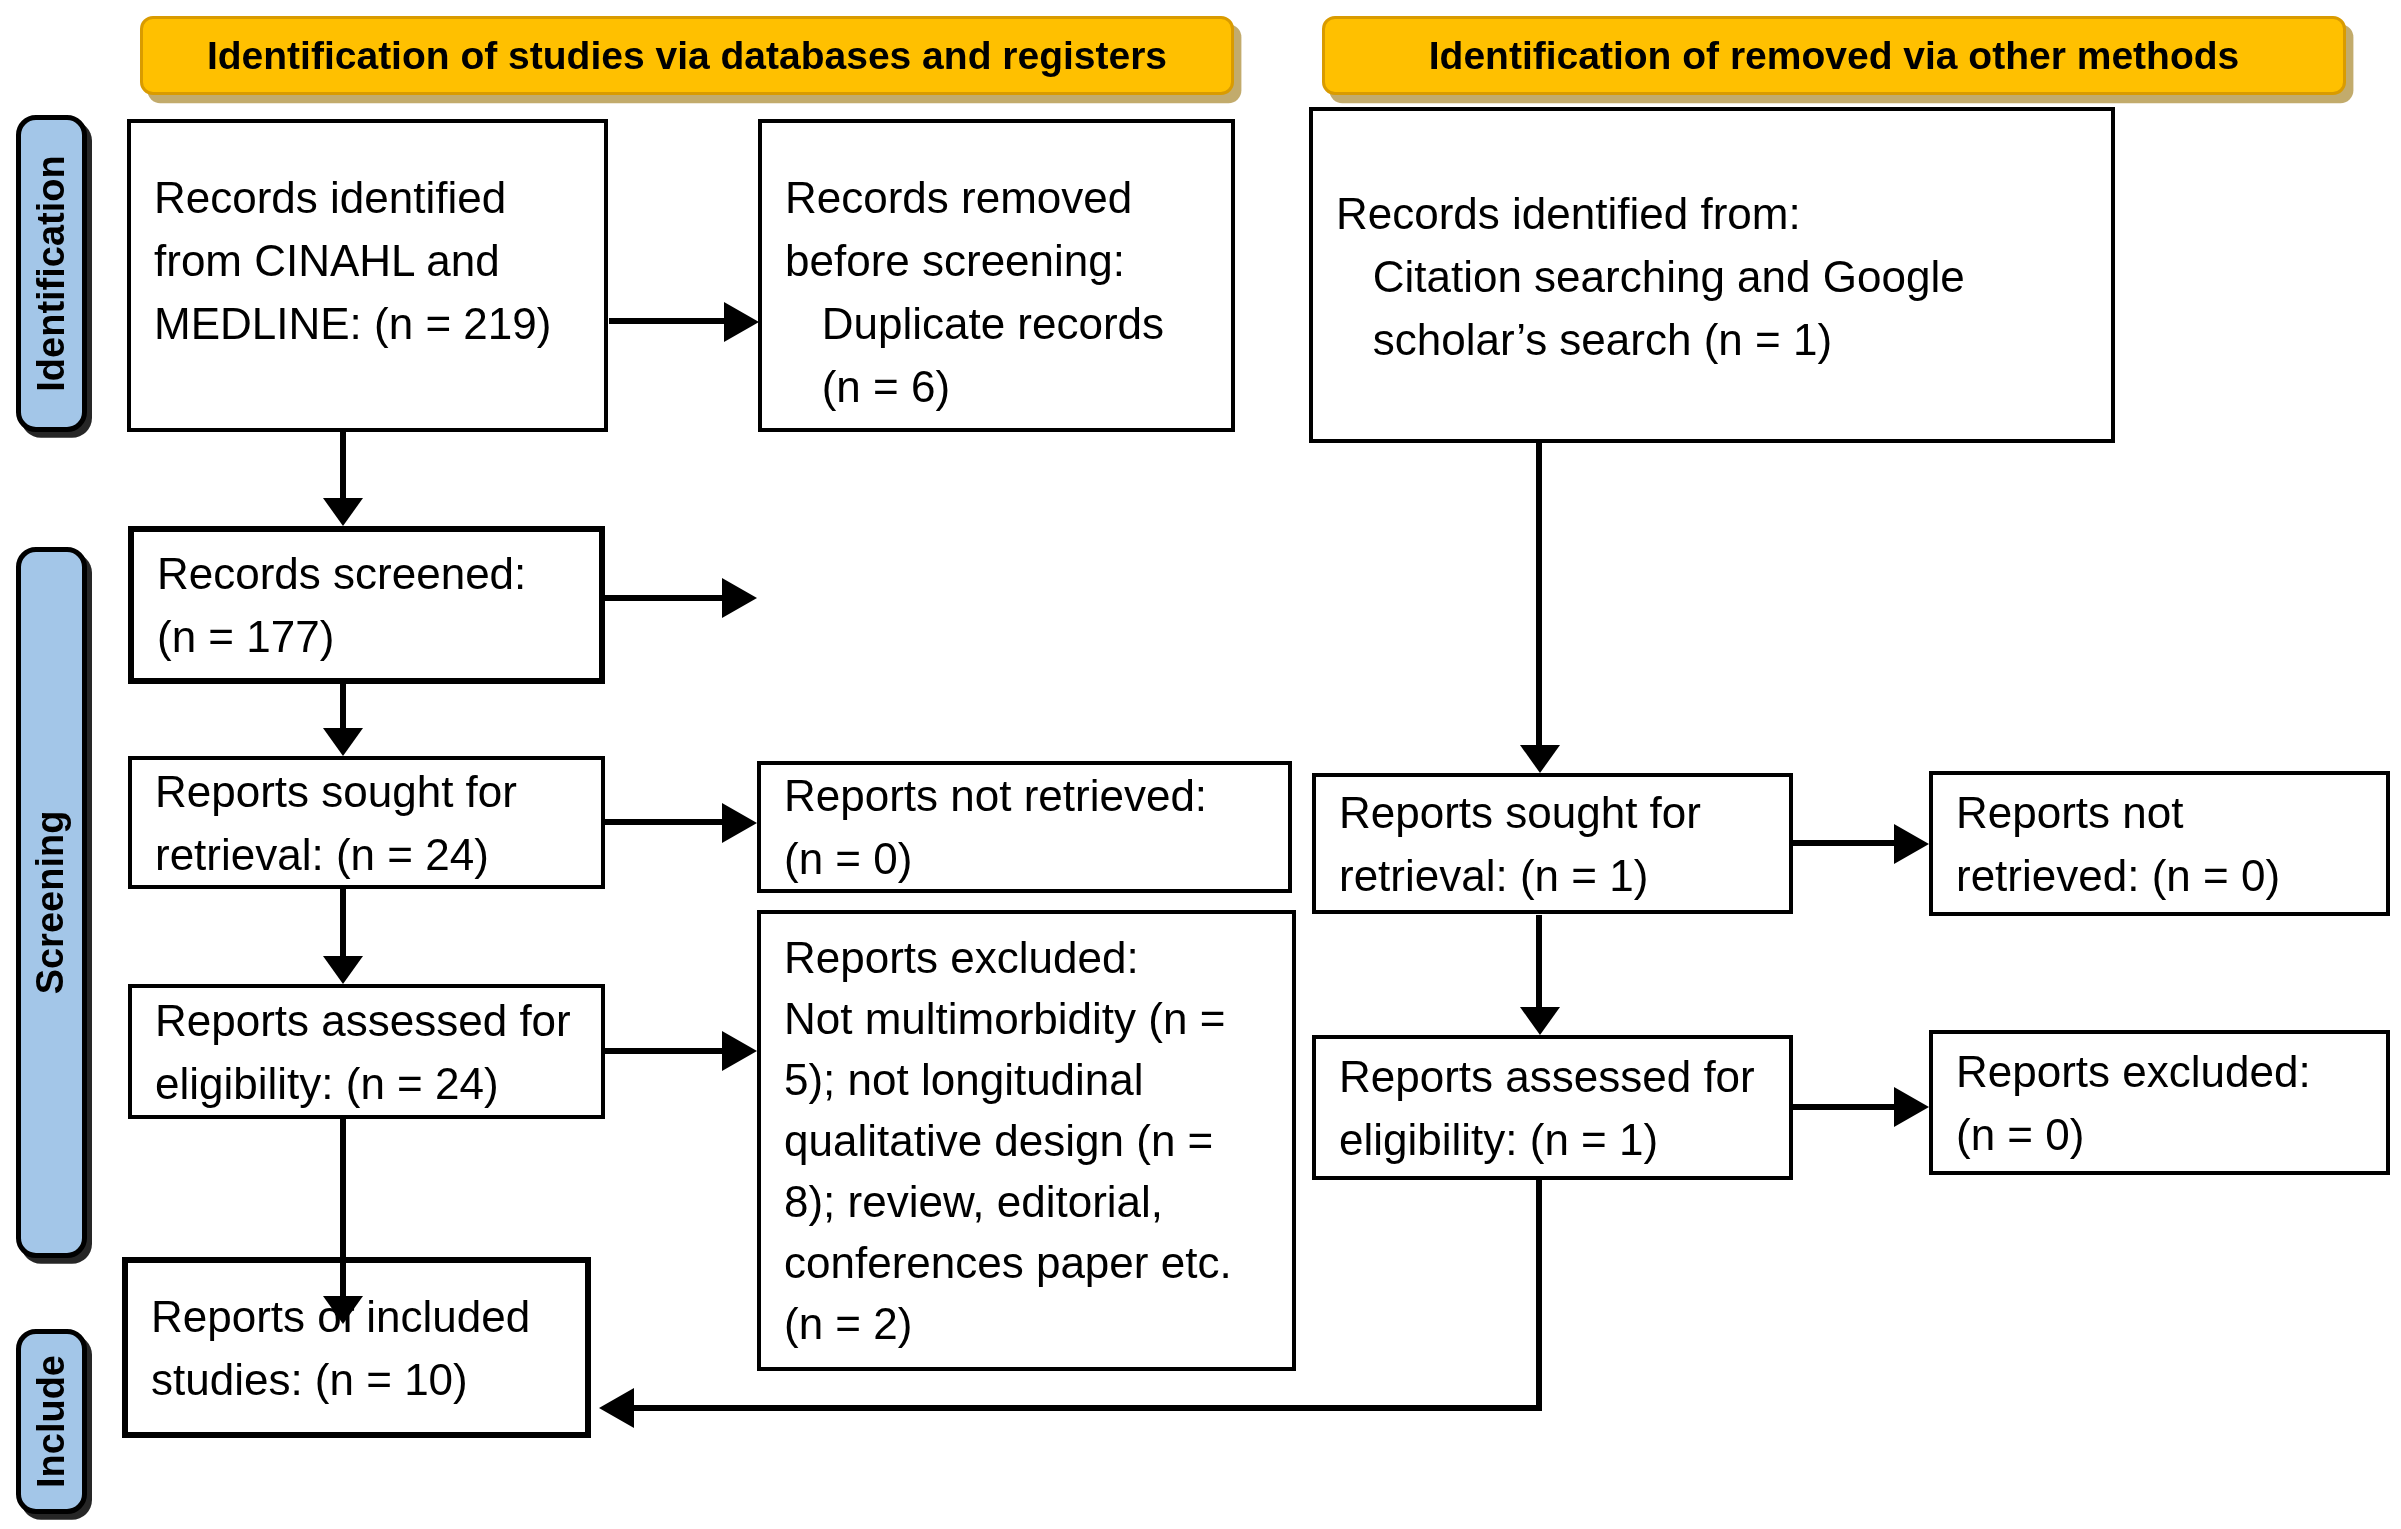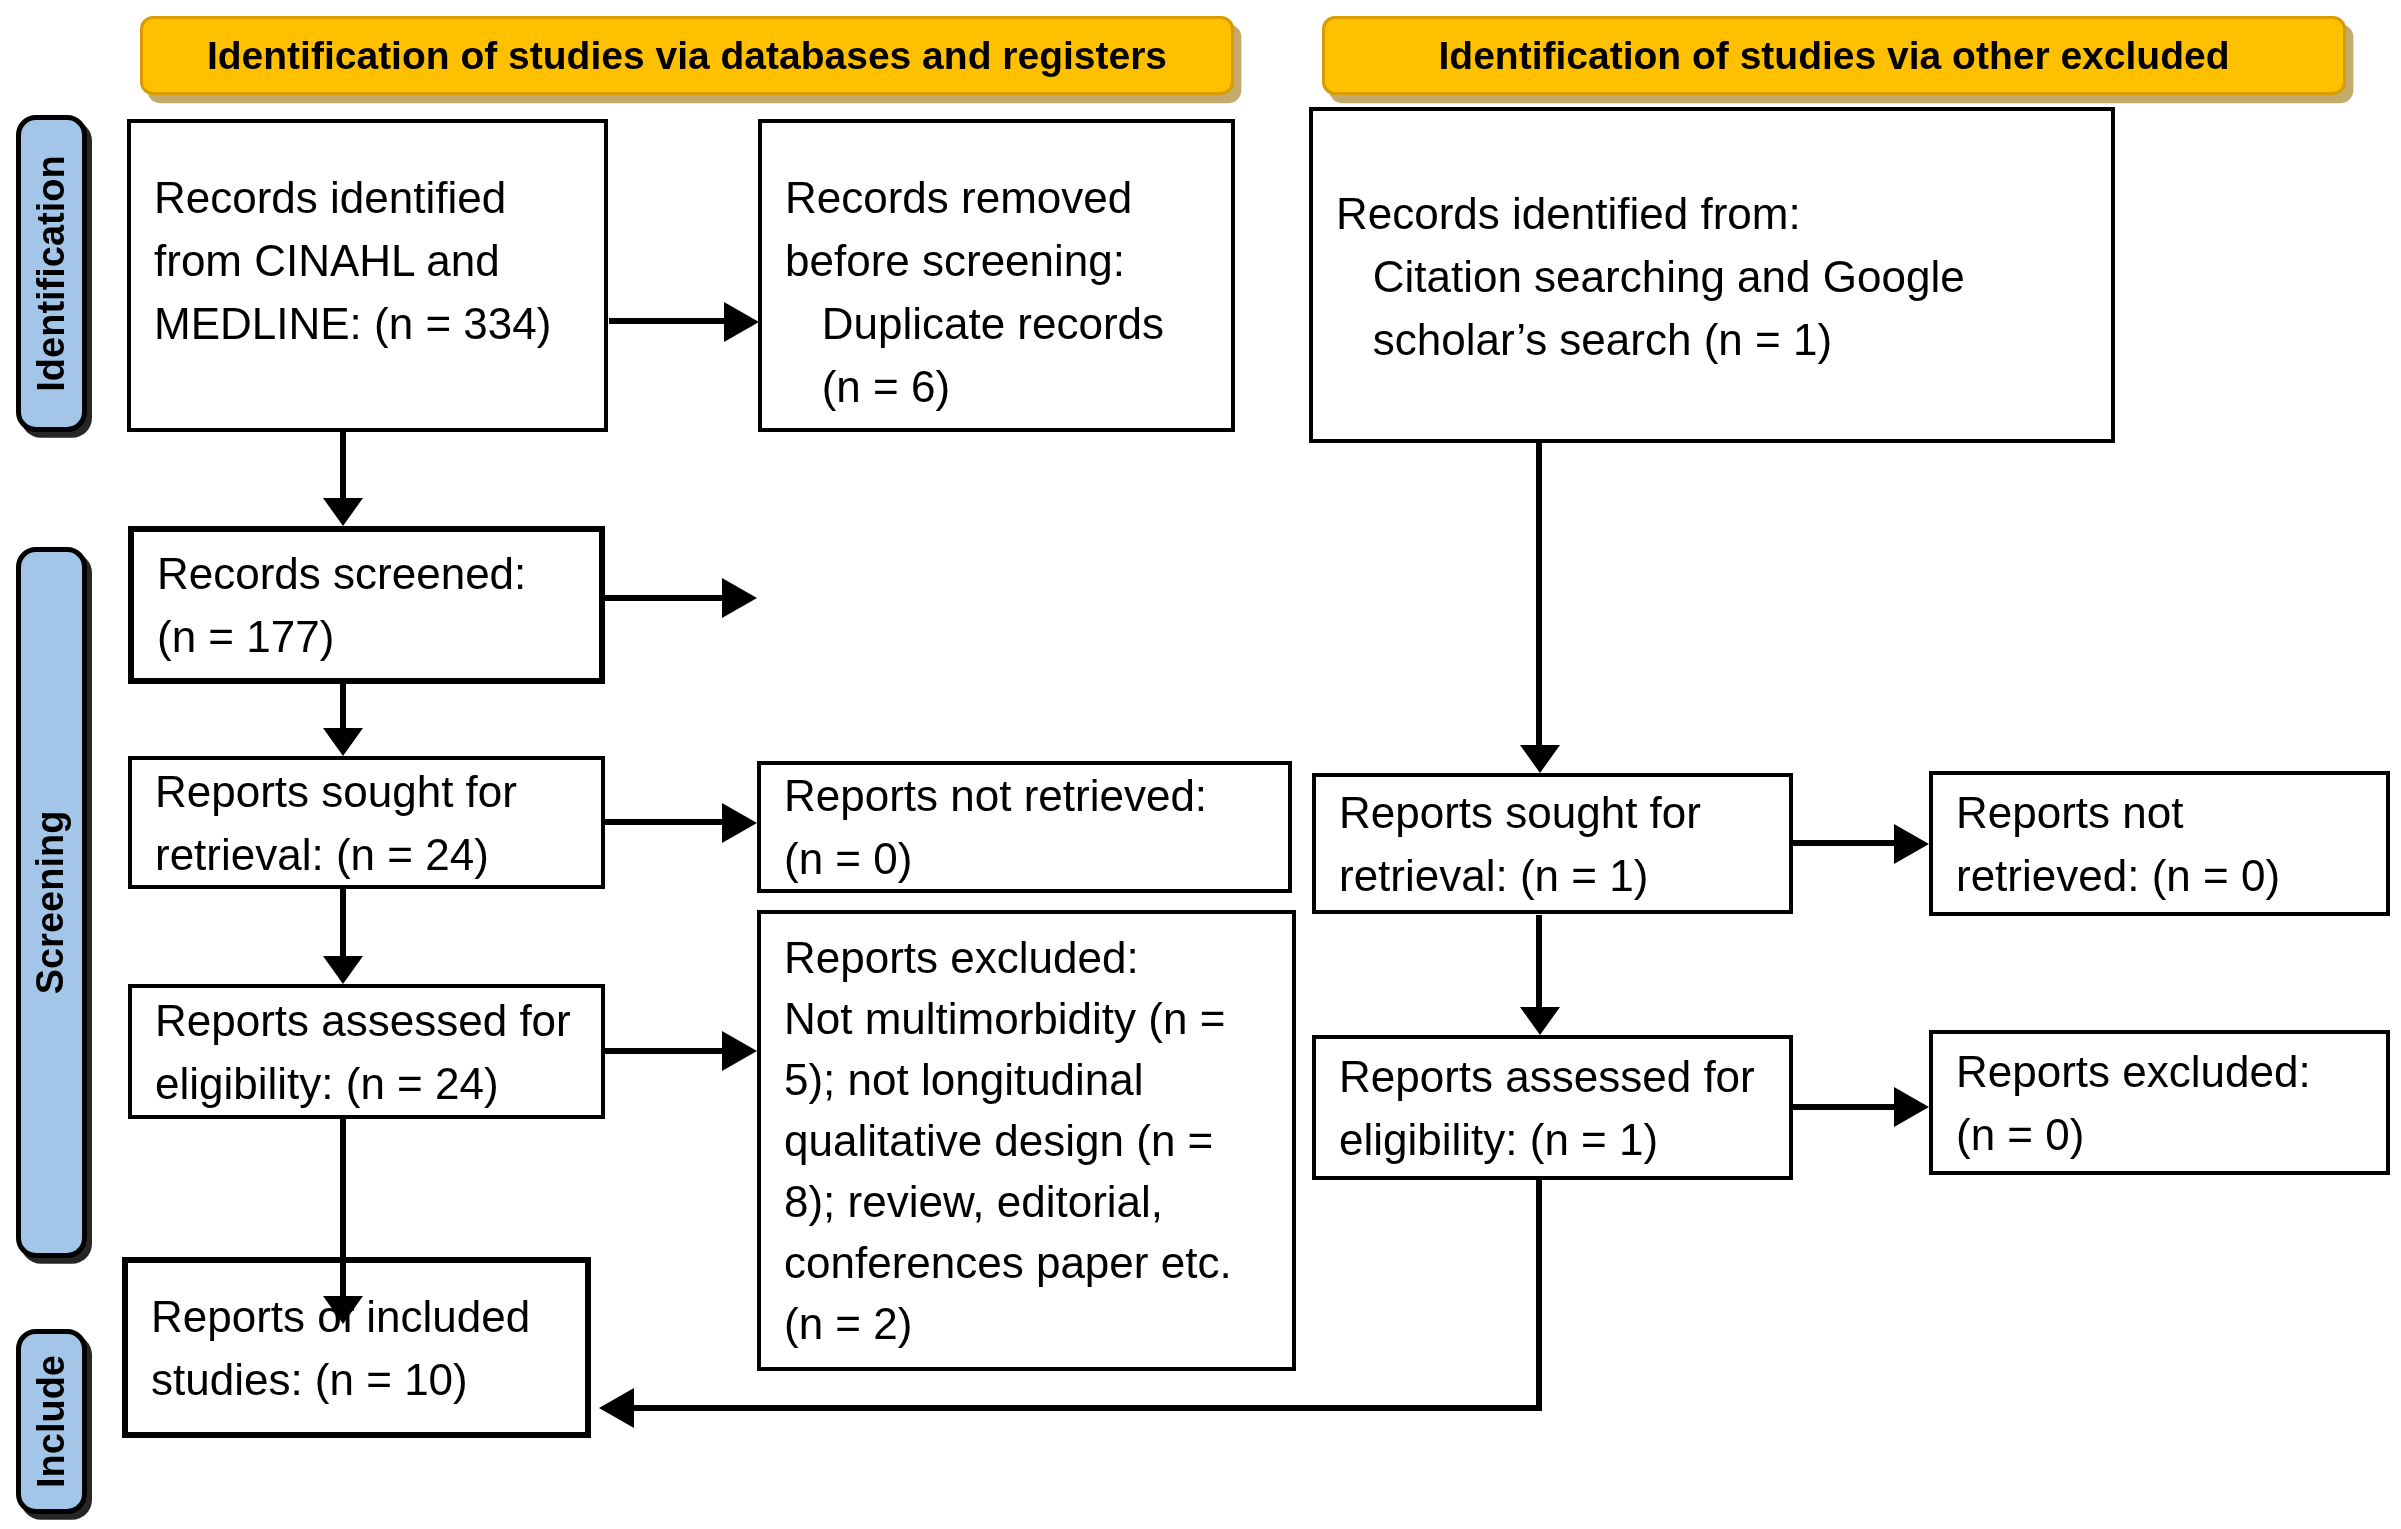--- a/index.html
+++ b/index.html
@@ -86,37 +86,37 @@
 </style>
 </head>
 <body>
 
 <div id="canvas">
 
   <div class="hdr" style="left:140px; top:16.4px; width:1094px; height:79px;">
     <span class="htxt">Identification of studies via databases and registers</span>
   </div>
   <div class="hdr" style="left:1322px; top:16.4px; width:1024px; height:79px;">
-    <span class="htxt">Identification of studies via other excluded</span>
+    <span class="htxt">Identification of removed via other methods</span>
   </div>
 
   <div class="stage" style="left:15.6px; top:115px; width:71px; height:317px;">
     <span class="vtxt">Identification</span>
   </div>
   <div class="stage" style="left:15.6px; top:547px; width:71px; height:711px;">
     <span class="vtxt">Screening</span>
   </div>
   <div class="stage" style="left:15.6px; top:1329px; width:71px; height:185px;">
     <span class="vtxt">Include</span>
   </div>
 
   <div class="wbox" style="left:127px; top:119px; width:481px; height:313px;">
     <span class="btxt" style="padding-top:43px;">Records identified
 from CINAHL and
-MEDLINE: (n = 334)</span>
+MEDLINE: (n = 219)</span>
   </div>
   <div class="wbox" style="left:758px; top:119px; width:477px; height:313px;">
     <span class="btxt" style="padding-top:43px;">Records removed
 before screening:
    Duplicate records
    (n = 6)</span>
   </div>
   <div class="wbox" style="left:1309px; top:107px; width:806px; height:336px;">
     <span class="btxt" style="padding-top:71px;">Records identified from:
    Citation searching and Google

